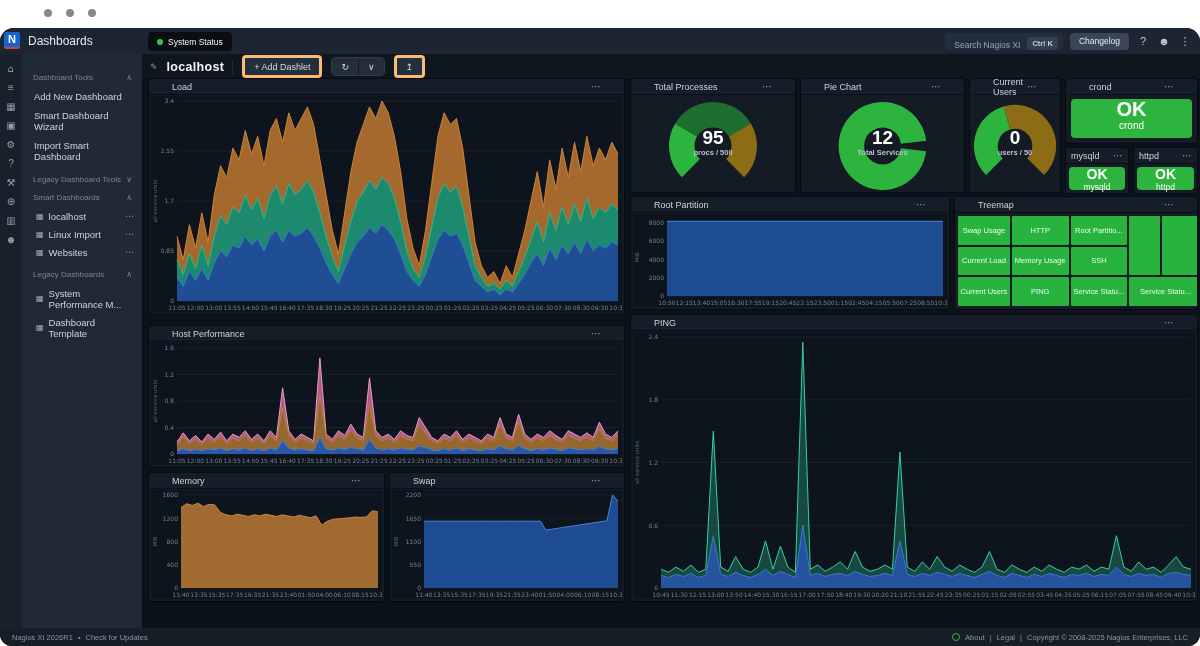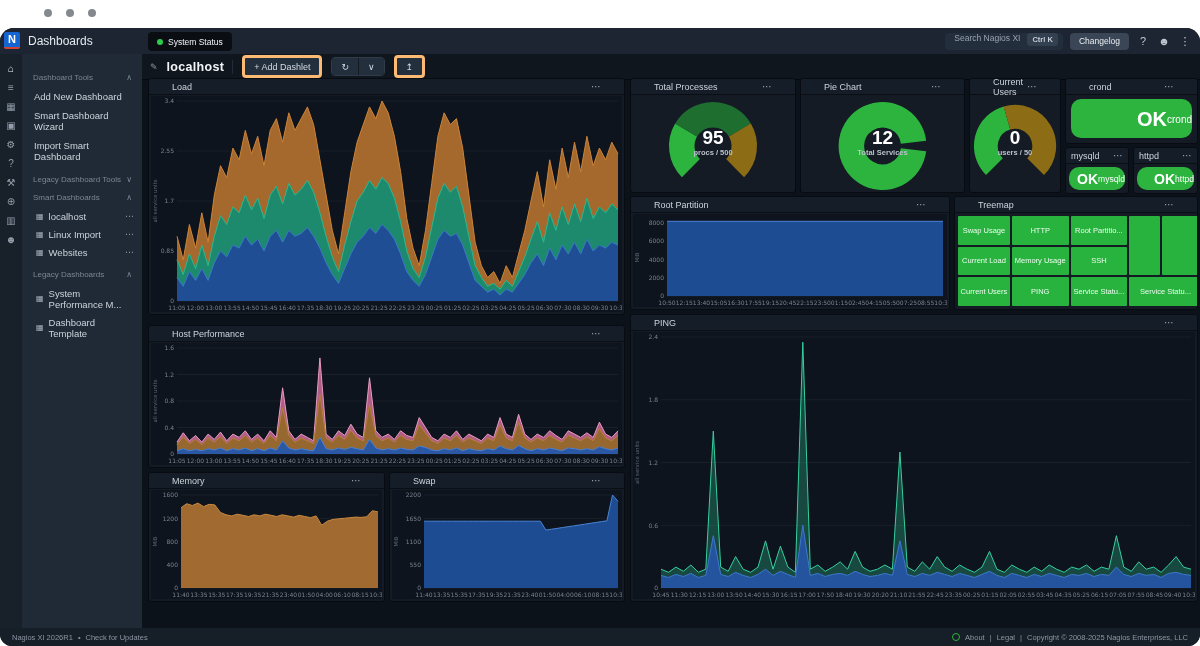--- a/index.html
+++ b/index.html
@@ -8,21 +8,21 @@
 .chrome-dots{position:absolute;top:9px;left:44px;display:flex;gap:14px}
 .chrome-dots i{width:8px;height:8px;border-radius:50%;background:#83898f;display:block}
 .window{position:absolute;top:28px;left:0;right:0;bottom:0;background:#0c1219;border-radius:14px 14px 12px 12px;overflow:hidden}
 
 .navbar{position:absolute;top:0;left:0;right:0;height:26px;background:#1c2531;z-index:5}
 .logo{position:absolute;left:4px;top:4px;width:16px;height:17px;background:#1464d2;border-bottom:2px solid #cf4437;border-radius:2px;color:#fff;font-weight:bold;font-size:11px;text-align:center;line-height:15px}
 .nav-title{position:absolute;left:28px;top:6px;color:#e4eaf1;font-size:12px}
 .status-pill{position:absolute;left:148px;top:4px;height:19px;background:#0a0e13;border-radius:4px;display:flex;align-items:center;gap:5px;padding:0 9px;color:#f2f5f8;font-size:8.5px}
 .status-pill .dot{width:6px;height:6px;border-radius:50%;background:#2fcb4c}
 .nav-right{position:absolute;right:8px;top:3px;height:20px;display:flex;align-items:center;gap:7px}
-.searchbox{height:17px;background:#232e3c;border-radius:4px;display:flex;align-items:flex-start;gap:7px;padding:0 5px 0 9px;color:#98a2af;font-size:8.5px}
+.searchbox{height:17px;background:#232e3c;border-radius:4px;display:flex;align-items:flex-end;gap:7px;padding:0 5px 0 9px;color:#98a2af;font-size:8.5px}
 .kbd{background:#33404f;border-radius:3px;color:#c4ccd5;font-size:7.5px;padding:2px 5px;font-weight:bold}
 .changelog{height:17px;background:#3a4655;border-radius:4px;color:#e8edf2;font-size:8.5px;display:flex;align-items:center;padding:0 9px}
 .nav-icon{color:#c3cbd4;font-size:11px;width:14px;text-align:center}
 
 .rail{position:absolute;top:26px;bottom:18px;left:0;width:22px;background:#18202a;display:flex;flex-direction:column;align-items:center;padding-top:9px;gap:8px;z-index:4}
 .rail span{color:#949eac;font-size:10px;line-height:11px;cursor:pointer}
 .rail span:first-child{color:#e8edf2}
 
 .sidebar{position:absolute;top:26px;bottom:18px;left:22px;width:120px;background:#202a36;padding-top:10px;z-index:4}
 .sb-section{display:flex;justify-content:space-between;align-items:center;padding:0 10px 0 11px;color:#7b8593;font-size:8px;margin:9px 0 5px}
@@ -43,21 +43,21 @@
 .dashlet{position:absolute;background:#141b25;border:1px solid #080c12;border-radius:3px;overflow:hidden}
 .dl-head{height:16px;display:flex;align-items:center;justify-content:space-between;padding:0 23px;font-size:9px;color:#ccd3db;background:#151d28;border-bottom:1px solid #0a0f16;cursor:move}
 .dl-menu{color:#9ba4b1;cursor:pointer;font-size:10px;line-height:10px}
 .chartbox{position:absolute;left:2px;right:2px;top:17px;bottom:2px;background:#0e141d}
 .chartbox svg text{fill:#78828f;font-size:6px;font-family:"DejaVu Sans",sans-serif}
 .chartbox svg text.yl{fill:#5c6572;font-size:5.5px}
 .gaugebox{position:absolute;inset:17px 0 0 0}
 .gauge-center{position:absolute;left:0;right:0;top:50%;transform:translateY(-50%);text-align:center;color:#fff;pointer-events:none}
 .g-val{font-size:19px;font-weight:bold;line-height:1.05}
 .g-sub{font-size:7.5px;color:#b9c1ca;font-weight:bold}
-.okbox{position:absolute;left:5px;right:5px;top:20px;bottom:5px;background:#2db43f;border-radius:10px;display:flex;flex-direction:row;align-items:center;justify-content:flex-end;color:#fff;cursor:pointer}
+.okbox{position:absolute;left:5px;right:5px;top:20px;bottom:5px;background:#2db43f;border-radius:4px;display:flex;flex-direction:column;align-items:center;justify-content:flex-start;color:#fff;cursor:pointer}
 .okbox .ok{font-weight:bold;font-size:20px;line-height:1}
 .okbox .nm{font-size:10px;margin-top:1px}
 .okbox.sm .ok{font-size:14px}
 .okbox.sm .nm{font-size:8.5px}
 .tmgrid{position:absolute;left:3px;right:3px;top:19px;bottom:3px;display:grid;grid-template-columns:22% 24% 24% 13% 17%;grid-template-rows:1fr 1fr 1fr;gap:2px;grid-template-areas:"a b c d e" "f g h d e" "i j k l l"}
 .tm{background:#28b23e;color:#eafdee;font-size:7.5px;display:flex;align-items:center;justify-content:center;text-align:center;border-radius:1px;cursor:pointer;overflow:hidden}
 .tma{grid-area:a}.tmb{grid-area:b}.tmc{grid-area:c}.tmd{grid-area:d}.tme{grid-area:e}.tmf{grid-area:f}
 .tmg{grid-area:g}.tmh{grid-area:h}.tmi{grid-area:i}.tmj{grid-area:j}.tmk{grid-area:k}.tml{grid-area:l}
 
 .footer{position:absolute;left:0;right:0;bottom:0;height:18px;background:#161e28;display:flex;align-items:center;justify-content:space-between;padding:0 12px;font-size:7.5px;color:#8b95a1;z-index:6}

